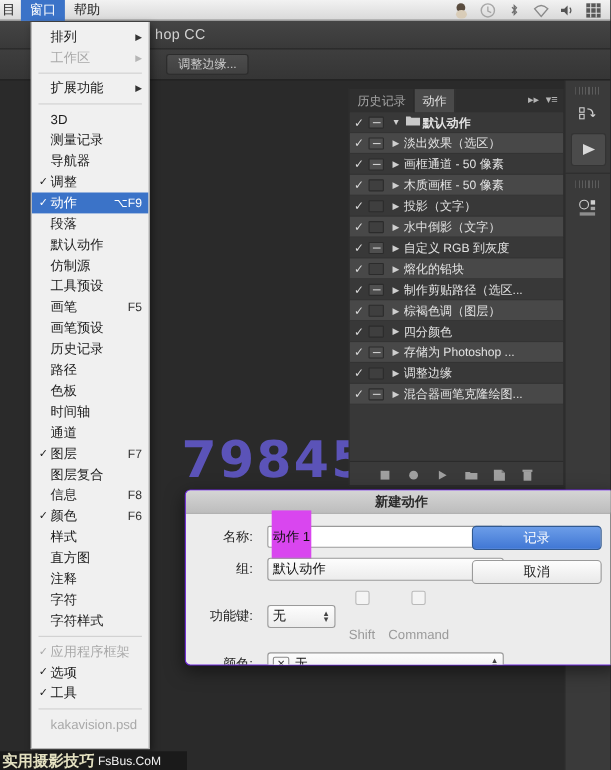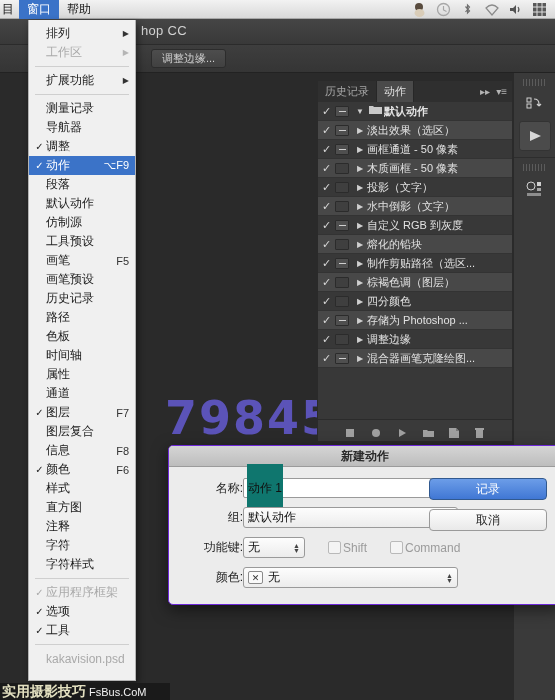--- a/index.html
+++ b/index.html
@@ -181,47 +181,47 @@
   }
   .dlg-title {
     height: 21px; background: linear-gradient(#d5d5d5,#bdbdbd);
     border-bottom: 1px solid #9b9b9b;
     display: flex; align-items: center; justify-content: center;
     font-size: 12px; color: #2a2a2a; font-weight: bold;
   }
   .dlg-body { padding: 11px 14px 0 14px; position: relative; }
   .frow { display: flex; align-items: center; margin-bottom: 9px; }
   .flabel {
-    width: 60px; text-align: right; padding-right: 0;
+    width: 60px; text-align: right; padding-right: 13px;
     font-size: 12px; color: #1f1f1f; flex: none;
   }
   .finput {
     width: 215px; height: 20px; background: #fff;
     border: 1px solid #9a9a9a; border-radius: 2px;
     display: flex; align-items: center; padding: 0 3px;
     font-size: 12px; color: #111;
   }
-  .finput .selected-text { background: #0f766e; padding: 16px 1px; }
+  .finput .selected-text { background: #d946ef; padding: 16px 1px; }
   .fselect {
     width: 215px; height: 21px; background: linear-gradient(#fdfdfd,#ececec);
     border: 1px solid #9a9a9a; border-radius: 3px;
     display: flex; align-items: center; padding: 0 4px;
     font-size: 12px; color: #111; position: relative;
   }
   .fselect.narrow { width: 62px; }
   .stepper {
     position: absolute; right: 4px; top: 50%; transform: translateY(-50%);
     display: flex; flex-direction: column; line-height: 5px;
     font-size: 7px; color: #444;
   }
   .chkbox {
     width: 13px; height: 13px; background: #f4f4f4;
     border: 1px solid #b9b9b9; border-radius: 2px; flex: none;
   }
-  .chk-wrap { display: flex; align-items: center; gap: 2px; margin-left: 23px; }
+  .chk-wrap { display: flex; align-items: center; gap: 20px; margin-left: 12px; flex-direction: column; }
   .chk-label { font-size: 12px; color: #9b9b9b; }
   .colorchip {
     width: 15px; height: 13px; border: 1px solid #8a8a8a; background: #fafafa;
     display: flex; align-items: center; justify-content: center;
     font-size: 9px; color: #333; margin-right: 5px; border-radius: 2px;
   }
   .dlg-btns { position: absolute; right: 14px; top: 11px; width: 118px; }
   .dbtn {
     height: 22px; width: 118px; margin-bottom: 9px;
     display: flex; align-items: center; justify-content: center;
@@ -486,20 +486,24 @@
       </div>
       <div class="mi-sep"></div>
       <div class="mi">
         <span class="mi-chk"></span>
         <span class="mi-label">扩展功能</span>
         <span class="mi-arrow">▶</span>
       </div>
       <div class="mi-sep"></div>
       <div class="mi">
         <span class="mi-chk"></span>
+        <span class="mi-label">3D</span>
+      </div>
+      <div class="mi">
+        <span class="mi-chk"></span>
         <span class="mi-label">测量记录</span>
       </div>
       <div class="mi">
         <span class="mi-chk"></span>
         <span class="mi-label">导航器</span>
       </div>
       <div class="mi">
         <span class="mi-chk">✓</span>
         <span class="mi-label">调整</span>
       </div>
@@ -541,24 +545,20 @@
         <span class="mi-chk"></span>
         <span class="mi-label">路径</span>
       </div>
       <div class="mi">
         <span class="mi-chk"></span>
         <span class="mi-label">色板</span>
       </div>
       <div class="mi">
         <span class="mi-chk"></span>
         <span class="mi-label">时间轴</span>
-      </div>
-      <div class="mi">
-        <span class="mi-chk"></span>
-        <span class="mi-label">属性</span>
       </div>
       <div class="mi">
         <span class="mi-chk"></span>
         <span class="mi-label">通道</span>
       </div>
       <div class="mi">
         <span class="mi-chk">✓</span>
         <span class="mi-label">图层</span>
         <span class="mi-right">F7</span>
       </div>

